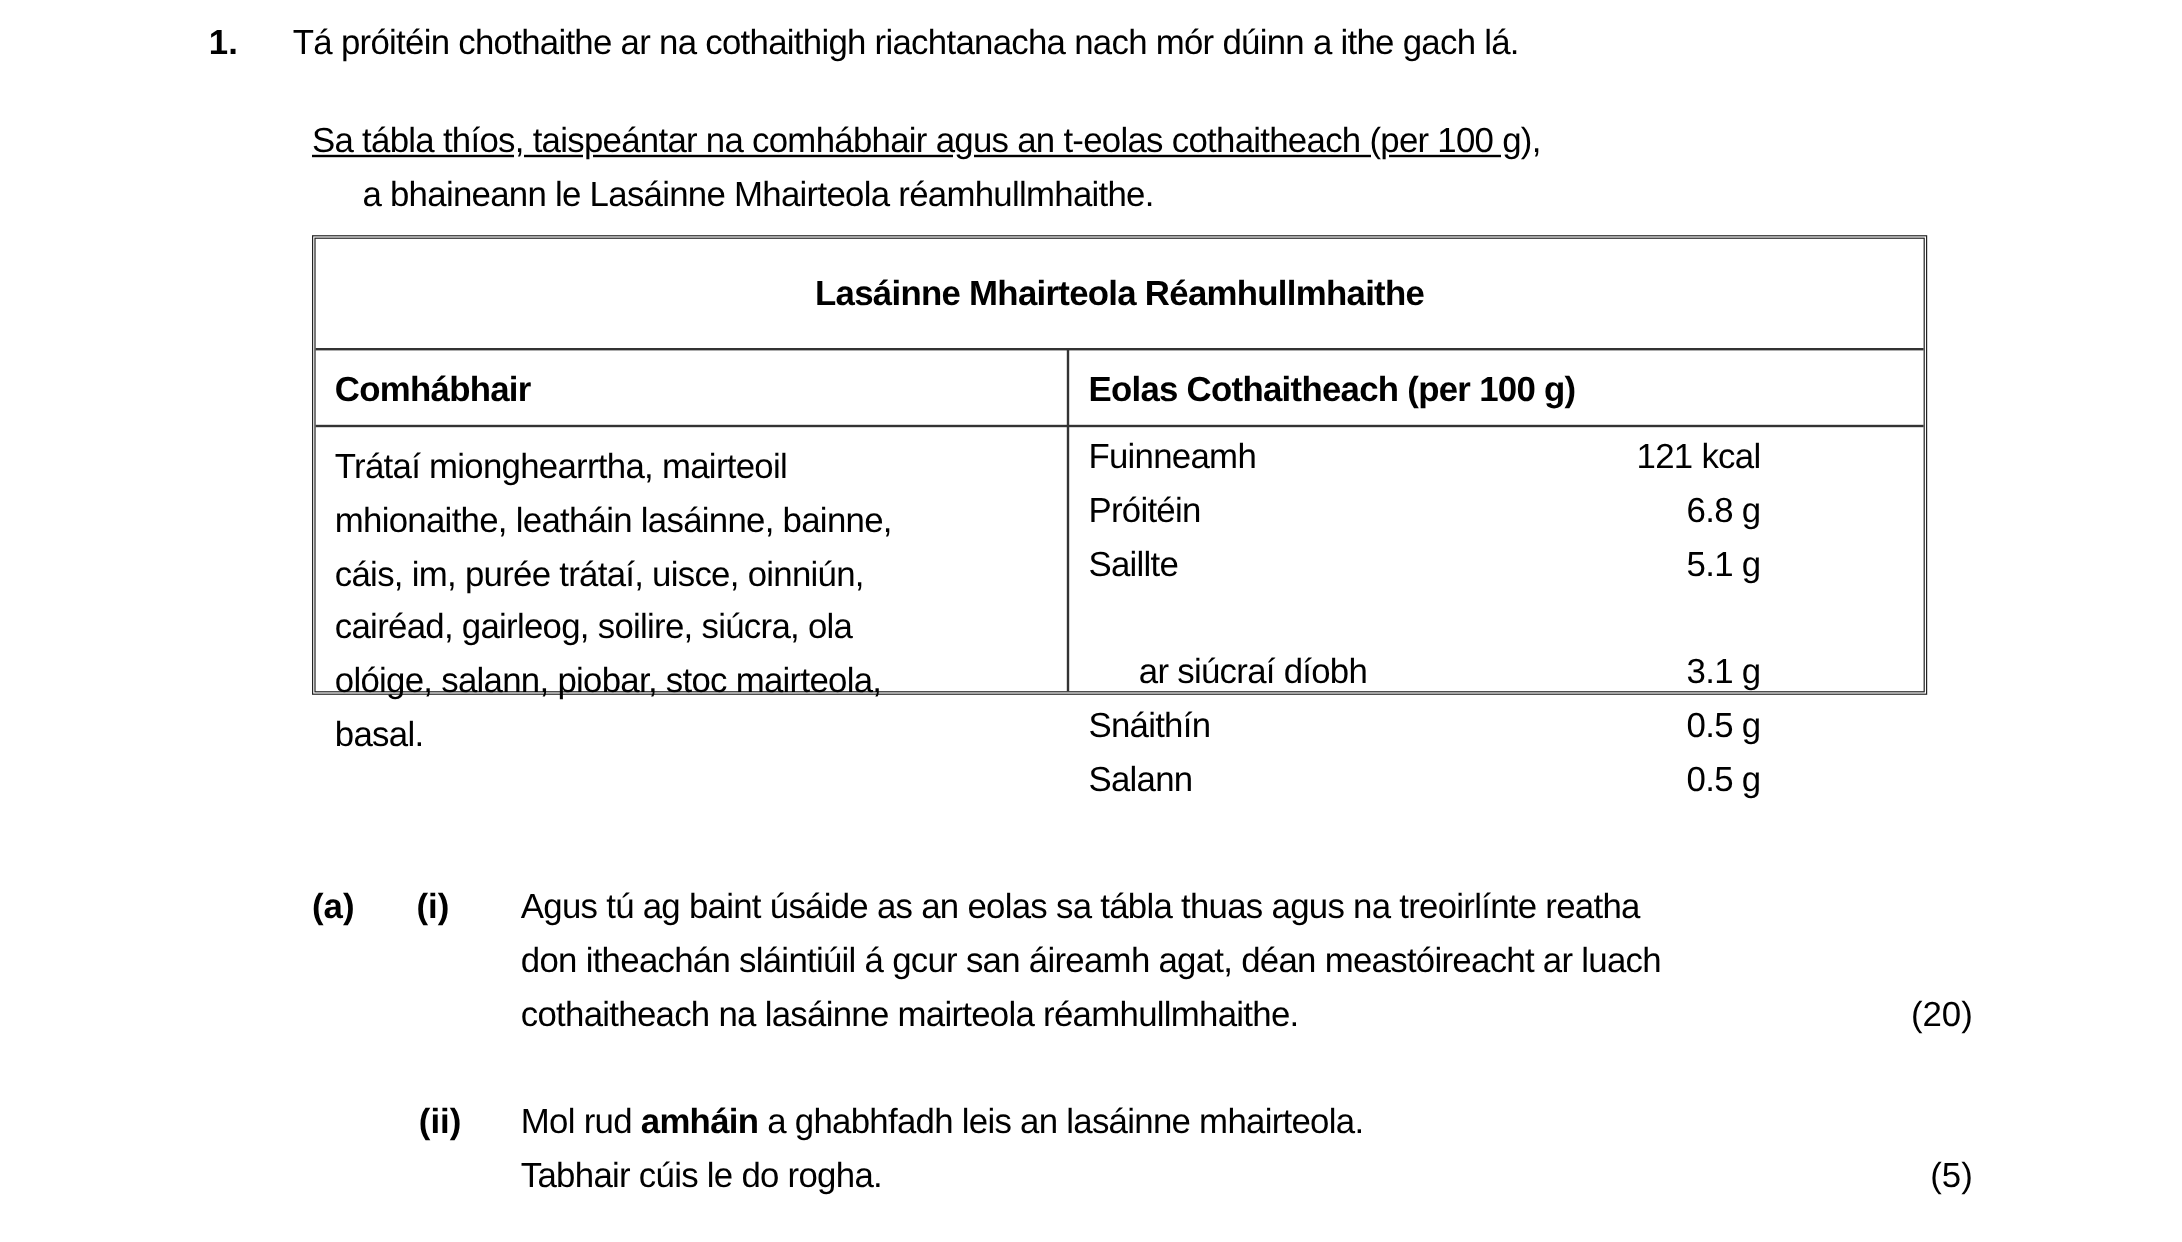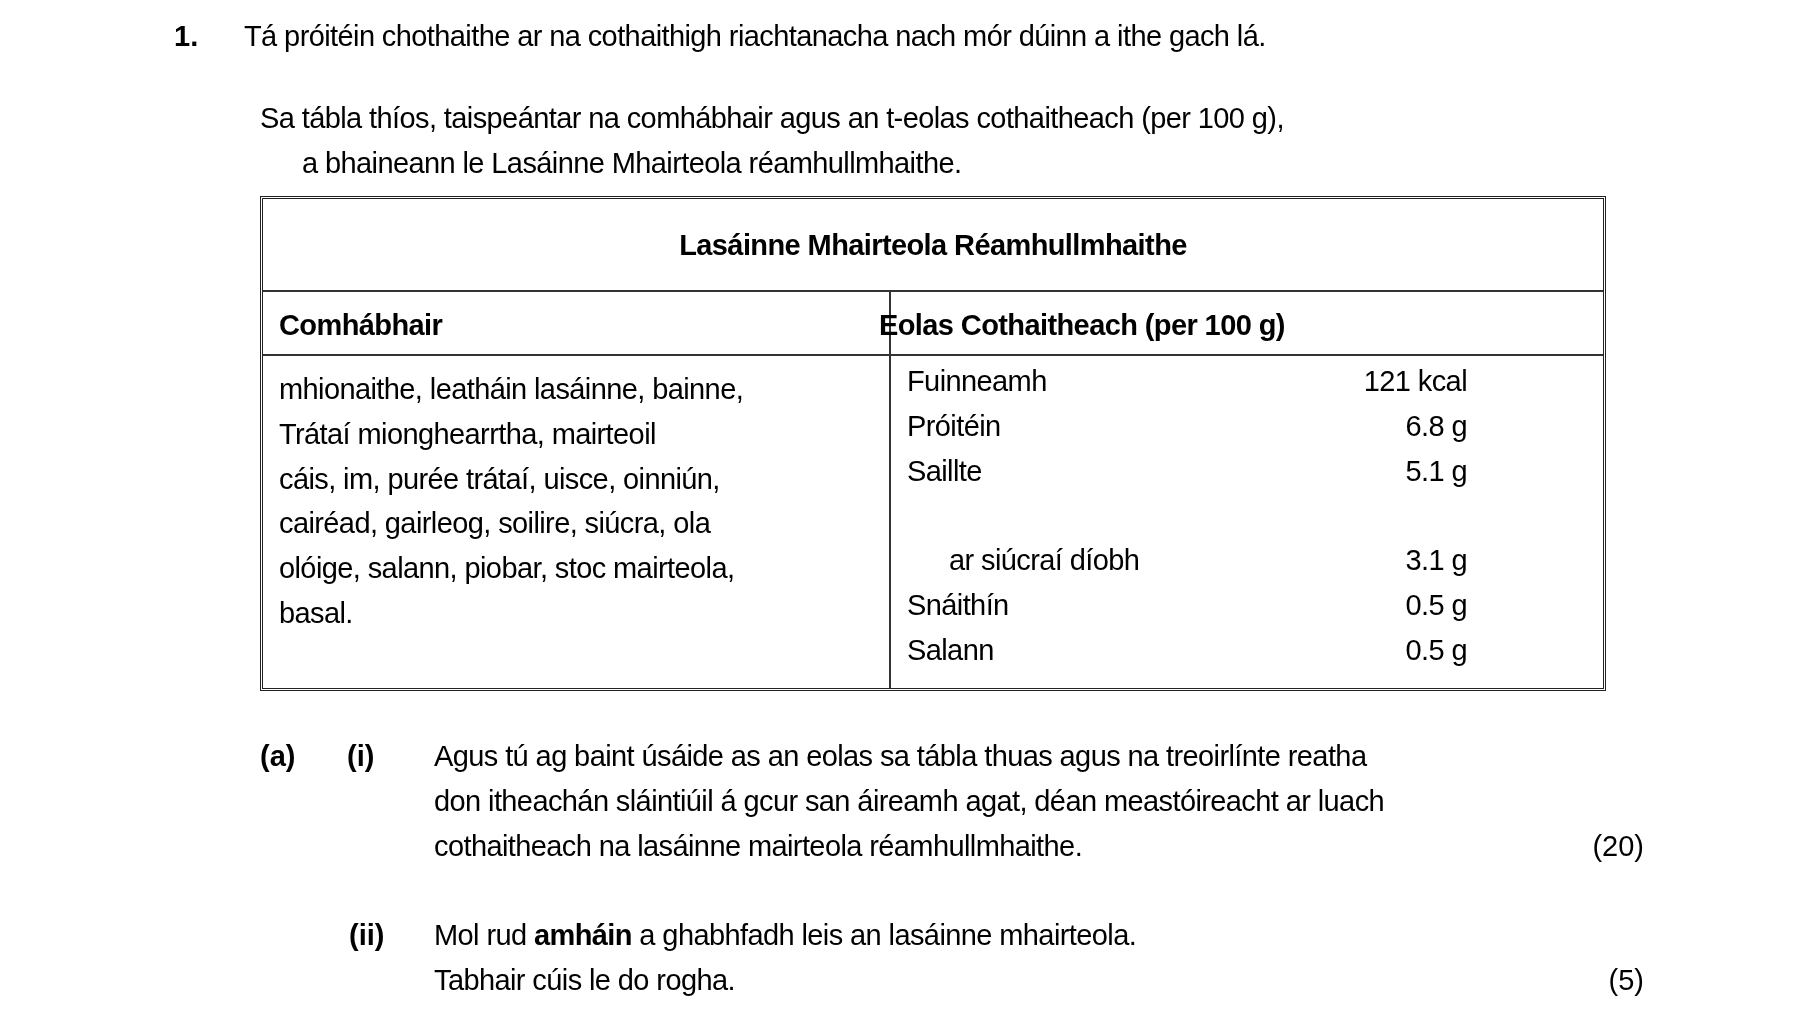--- a/index.html
+++ b/index.html
@@ -6,33 +6,33 @@
   body {
     width: 1818px; height: 1035px; position: relative; overflow: hidden;
     font-family: "Liberation Sans", sans-serif; color: #000; font-size: 29px;
   }
   .abs { position: absolute; white-space: nowrap; line-height: 1; }
   .bold { font-weight: bold; }
   .narrow { letter-spacing: -0.6px; }
 
   #qnum { left: 174px; top: 22px; }
   #intro1 { left: 244px; top: 22px; }
-  #intro2 { left: 260px; top: 104px; }
+  #intro2 { left: 260px; top: 104px; text-decoration: underline; }
   #intro3 { left: 260px; top: 149px; margin-left: 42px; }
 
   
   #nut-table {
-    position: absolute; left: 260px; top: 196px; width: 1346px; height: 495px;
+    position: absolute; left: 260px; top: 196px; width: 1346px; height: 383px;
     border: 3px double #222; box-sizing: border-box;
   }
   #nut-table .hline { position: absolute; left: 0; right: 0; height: 0; border-top: 2px solid #333; }
   #nut-table .vline { position: absolute; width: 0; border-left: 2px solid #333; }
   #tbl-title { position: absolute; left: 0; right: 0; top: 32px; text-align: center; line-height: 1; }
   #col1-head { position: absolute; left: 16px; top: 112px; line-height: 1; }
-  #col2-head { position: absolute; left: 616px; top: 112px; line-height: 1; text-align: right; }
+  #col2-head { position: absolute; left: 644px; top: 112px; line-height: 1; text-align: right; }
   #ingredients { position: absolute; left: 16px; top: 168px; line-height: 44.8px; white-space: nowrap; }
   .nrow { position: absolute; left: 644px; width: 560px; height: 45px; line-height: 1; }
   .nlabel { position: absolute; left: 0; top: 0; white-space: nowrap; }
   .nlabel.indent { left: 42px; }
   .nvalue { position: absolute; right: 0; top: 0; white-space: nowrap; }
 
   
   #qa-label { left: 260px; top: 742px; }
   #qi-label { left: 347px; top: 742px; }
   .qline { left: 434px; }
@@ -56,22 +56,22 @@
 <div id="nut-table">
   <div class="hline" style="top:91px"></div>
   <div class="hline" style="top:155px"></div>
   <div class="vline" style="left:626px; top:91px; bottom:0"></div>
 
   <div id="tbl-title" class="bold narrow">Lasáinne Mhairteola Réamhullmhaithe</div>
   <div id="col1-head" class="bold narrow">Comhábhair</div>
   <div id="col2-head" class="bold narrow">Eolas Cothaitheach (per 100 g)</div>
 
   <div id="ingredients" class="narrow">
+    <div>Trátaí mionghearrtha, mairteoil</div>
     <div>mhionaithe, leatháin lasáinne, bainne,</div>
-    <div>Trátaí mionghearrtha, mairteoil</div>
     <div>cáis, im, purée trátaí, uisce, oinniún,</div>
     <div>cairéad, gairleog, soilire, siúcra, ola</div>
     <div>olóige, salann, piobar, stoc mairteola,</div>
     <div>basal.</div>
   </div>
 
   <div class="nrow" style="top:168px">
     <span class="nlabel narrow">Fuinneamh</span>
     <span class="nvalue narrow">121 kcal</span>
   </div>

